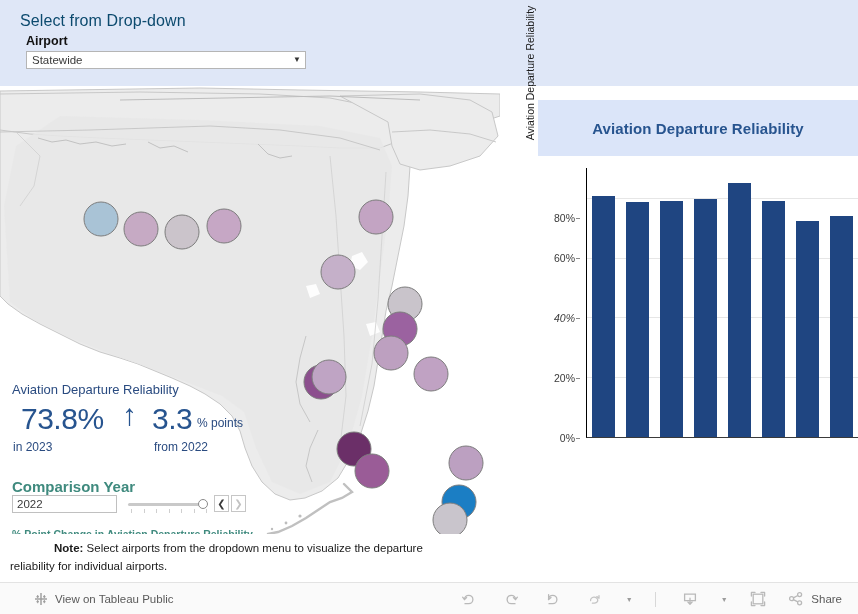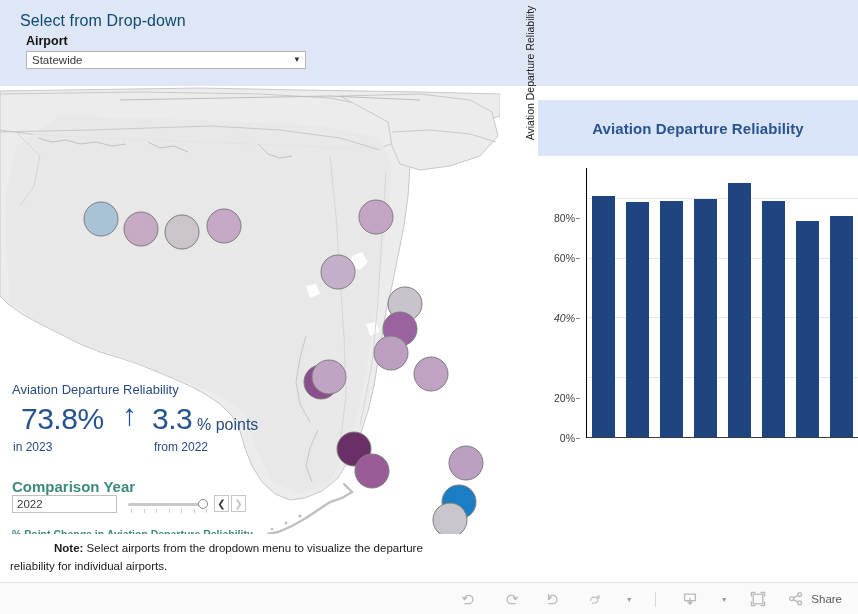--- a/index.html
+++ b/index.html
@@ -69,21 +69,21 @@
   #kpi .kpi-arrow {
     position:absolute; left:122px; top:108px;
     font-size:30px; color:#27548f; line-height:1;
   }
   #kpi .kpi-delta {
     position:absolute; left:152px; top:110px;
     font-size:30px; color:#27548f; letter-spacing:-.5px;
   }
   #kpi .kpi-delta-unit {
     position:absolute; left:197px; top:124px;
-    font-size:16px; color:#2a4b80;
+    font-size:12px; color:#2a4b80;
   }
   #kpi .kpi-delta-sub {
     position:absolute; left:154px; top:148px;
     font-size:12px; color:#2a4b80;
   }
 
   
   #cmp { position:absolute; left:0; top:384px; width:300px; }
   #cmp .cmp-label {
     position:absolute; left:12px; top:8px;
@@ -329,21 +329,21 @@
 </div>
 
 <div id="chart-panel">
   <div id="chart-title-bar">
     <span>Aviation Departure Reliability</span>
   </div>
   <div id="plot">
     <div id="y-axis-title">Aviation Departure Reliability</div>
     <div id="y-ticks">
         <div class="y-tick" style="top: 100%;">0%<i></i></div>
-        <div class="y-tick" style="top: 77.7778%; margin-top: 20px;">20%<i></i></div>
+        <div class="y-tick" style="top: 77.7778%;">20%<i></i></div>
         <div class="y-tick" style="top: 55.5556%; font-style: italic;">40%<i></i></div>
         <div class="y-tick" style="top: 33.3333%;">60%<i></i></div>
         <div class="y-tick" style="top: 11.1111%; margin-top: 20px;">80%<i></i></div>
       </div>
     <div id="grid-area">
       <div id="gridlines">
           <div class="gridline" style="top: 77.7778%;"></div>
           <div class="gridline" style="top: 55.5556%;"></div>
           <div class="gridline" style="top: 33.3333%;"></div>
           <div class="gridline" style="top: 11.1111%;"></div>
@@ -373,20 +373,37 @@
           <div class="bar-col">
             <div class="bar" style="height: 82%; background: rgb(31, 69, 129);"></div>
           </div>
         </div>
     </div>
   </div>
 
 </div>
 
 <div id="toolbar">
+  <div id="tab-public">
+    <svg width="14" height="14" viewBox="0 0 14 14">
+      <g fill="#9a9a9a">
+        <rect x="6.3" y="1" width="1.4" height="12"></rect>
+          <rect x="1" y="6.3" width="12" height="1.4"></rect>
+        <rect x="3.2" y="3.0" width="1" height="3.2"></rect>
+          <rect x="2.4" y="4.2" width="2.6" height="1"></rect>
+        <rect x="9.8" y="3.0" width="1" height="3.2"></rect>
+          <rect x="9.0" y="4.2" width="2.6" height="1"></rect>
+        <rect x="3.2" y="8.0" width="1" height="3.2"></rect>
+          <rect x="2.4" y="9.2" width="2.6" height="1"></rect>
+        <rect x="9.8" y="8.0" width="1" height="3.2"></rect>
+          <rect x="9.0" y="9.2" width="2.6" height="1"></rect>
+      </g>
+    </svg>
+    <span class="tp-label">View on Tableau Public</span>
+  </div>
 
   <div id="tools-right">
     <div class="tb-btn">
       <svg width="18" height="18" viewBox="0 0 18 18">
           <path d="M4.5 9.5 A4.2 4.2 0 1 1 8.7 13.7 L5 13.7" fill="none" stroke="#b9b9b9" stroke-width="1.3" stroke-linecap="round"></path>
           <path d="M4.5 9.5 L2.6 7.2 M4.5 9.5 L6.6 7.6" fill="none" stroke="#b9b9b9" stroke-width="1.3" stroke-linecap="round"></path>
         </svg>
     </div>
     <div class="tb-btn">
       <svg width="18" height="18" viewBox="0 0 18 18">

